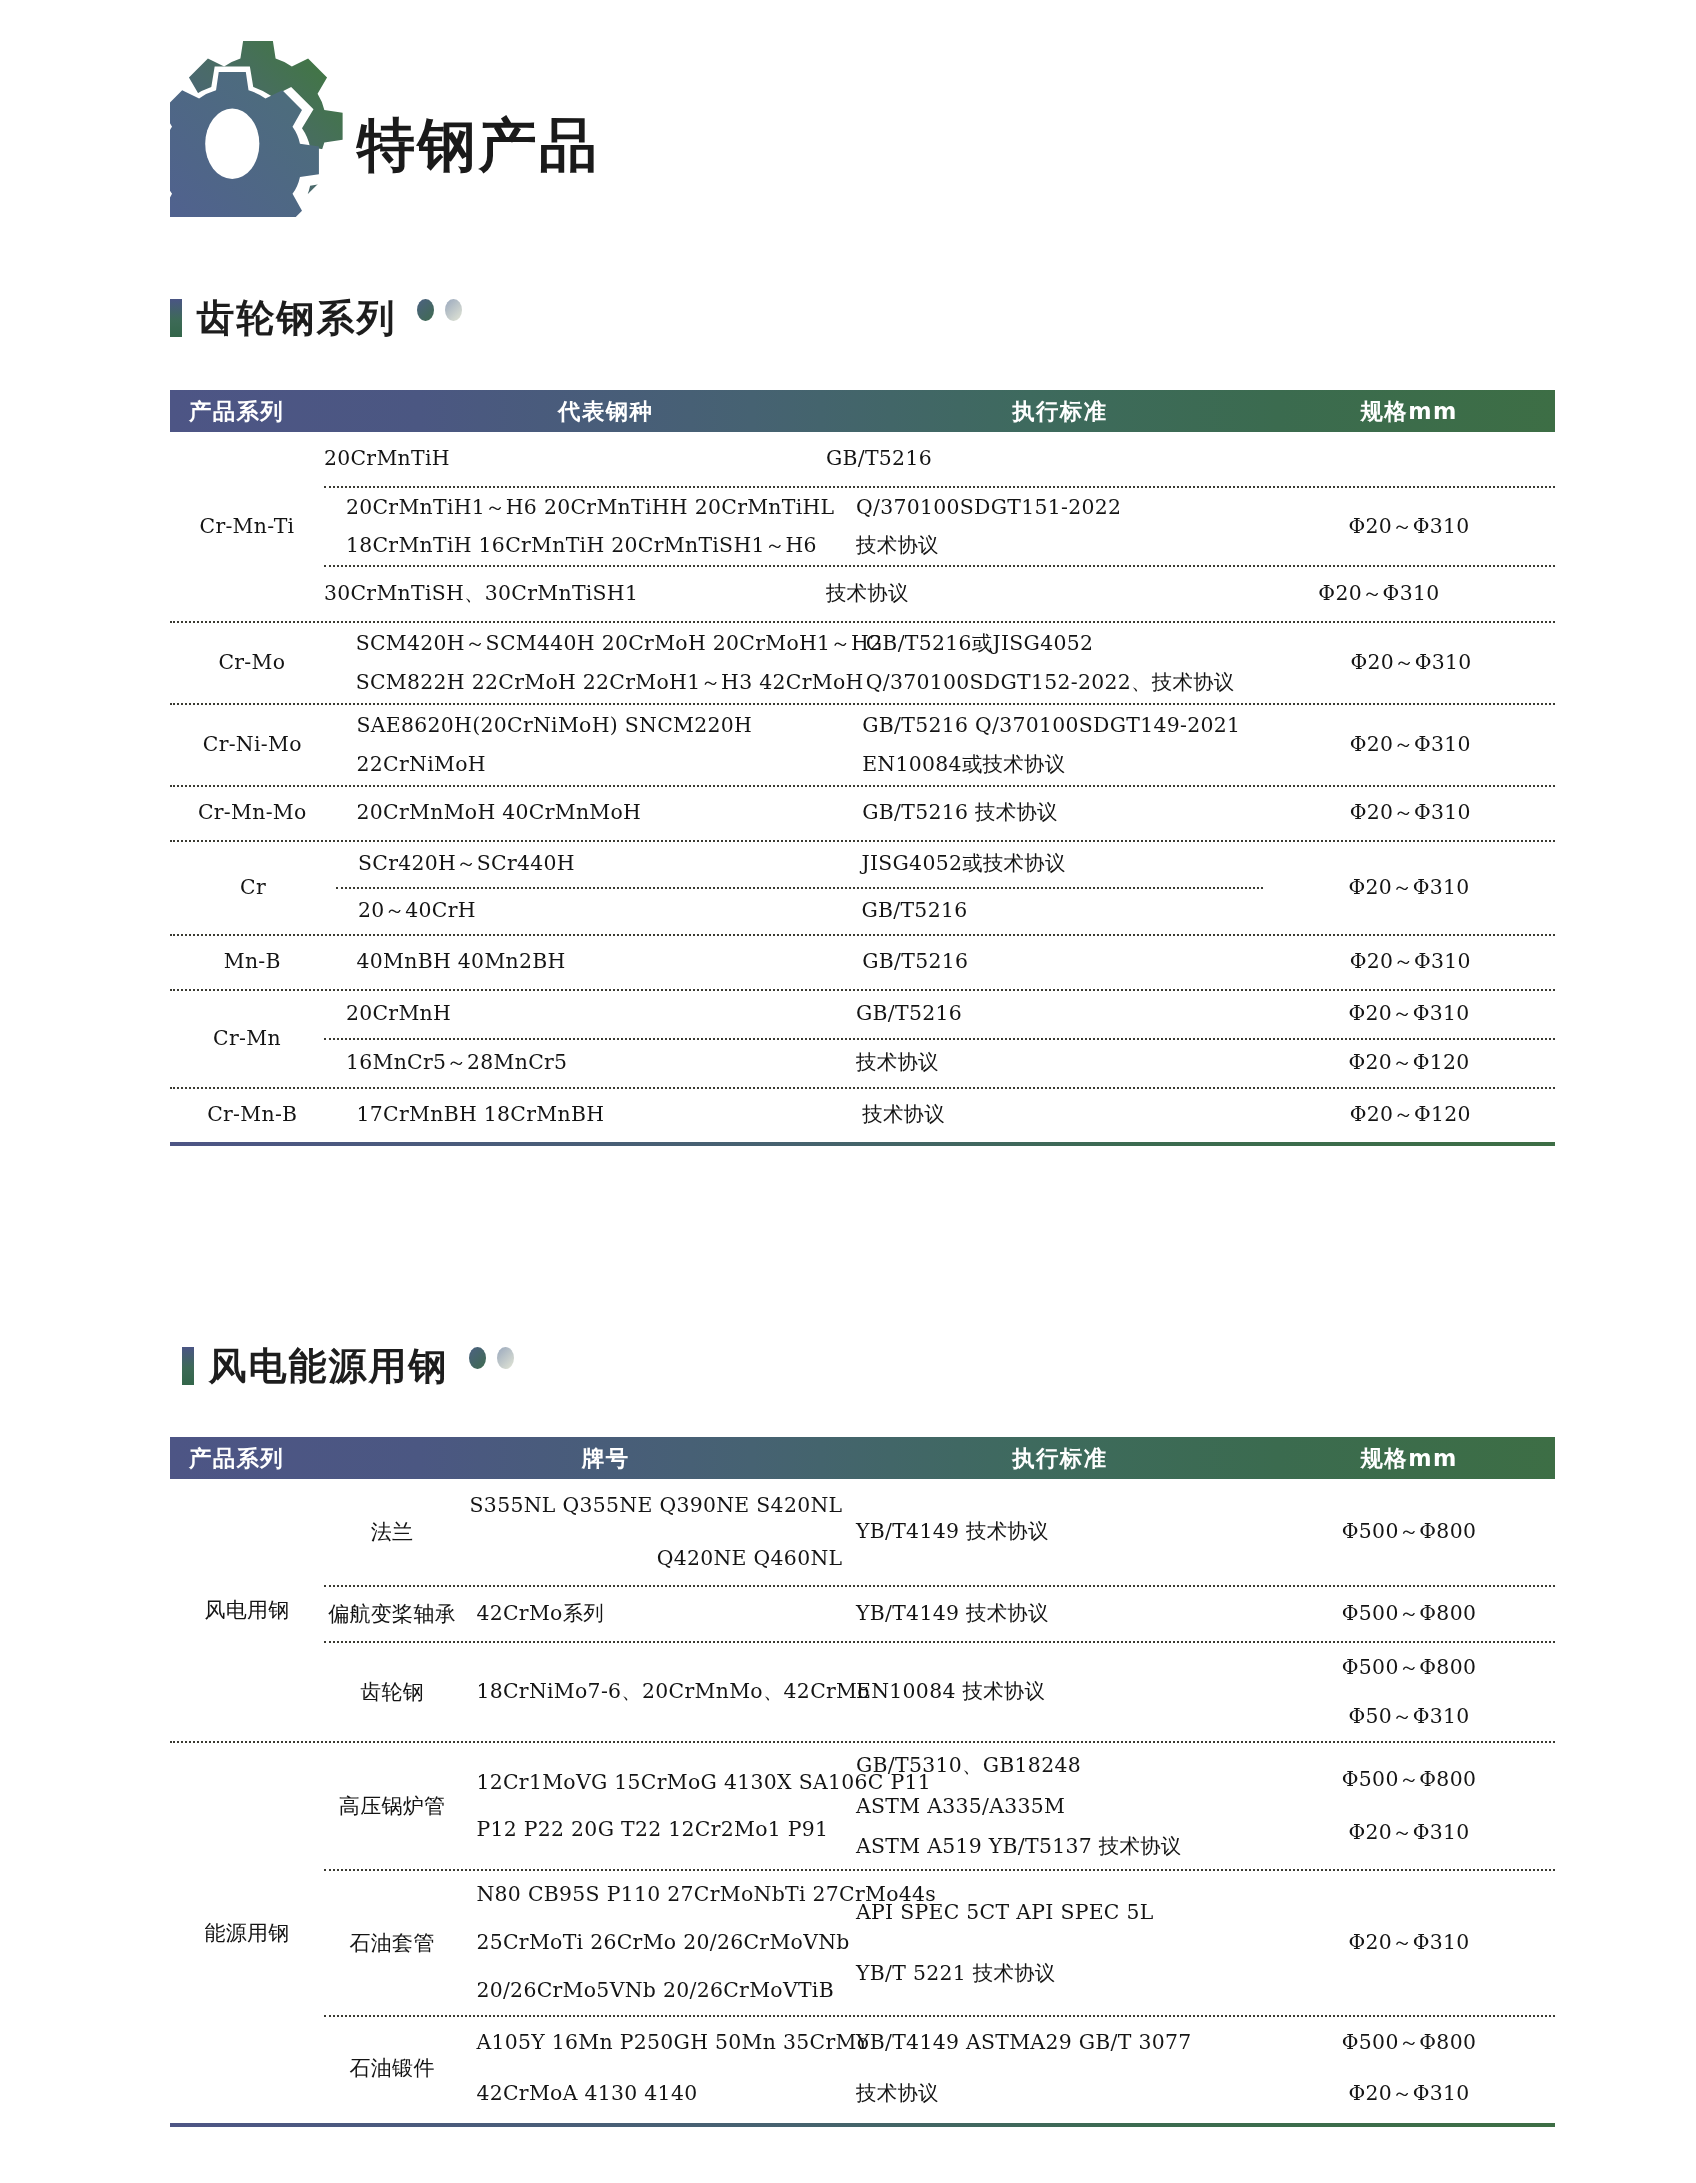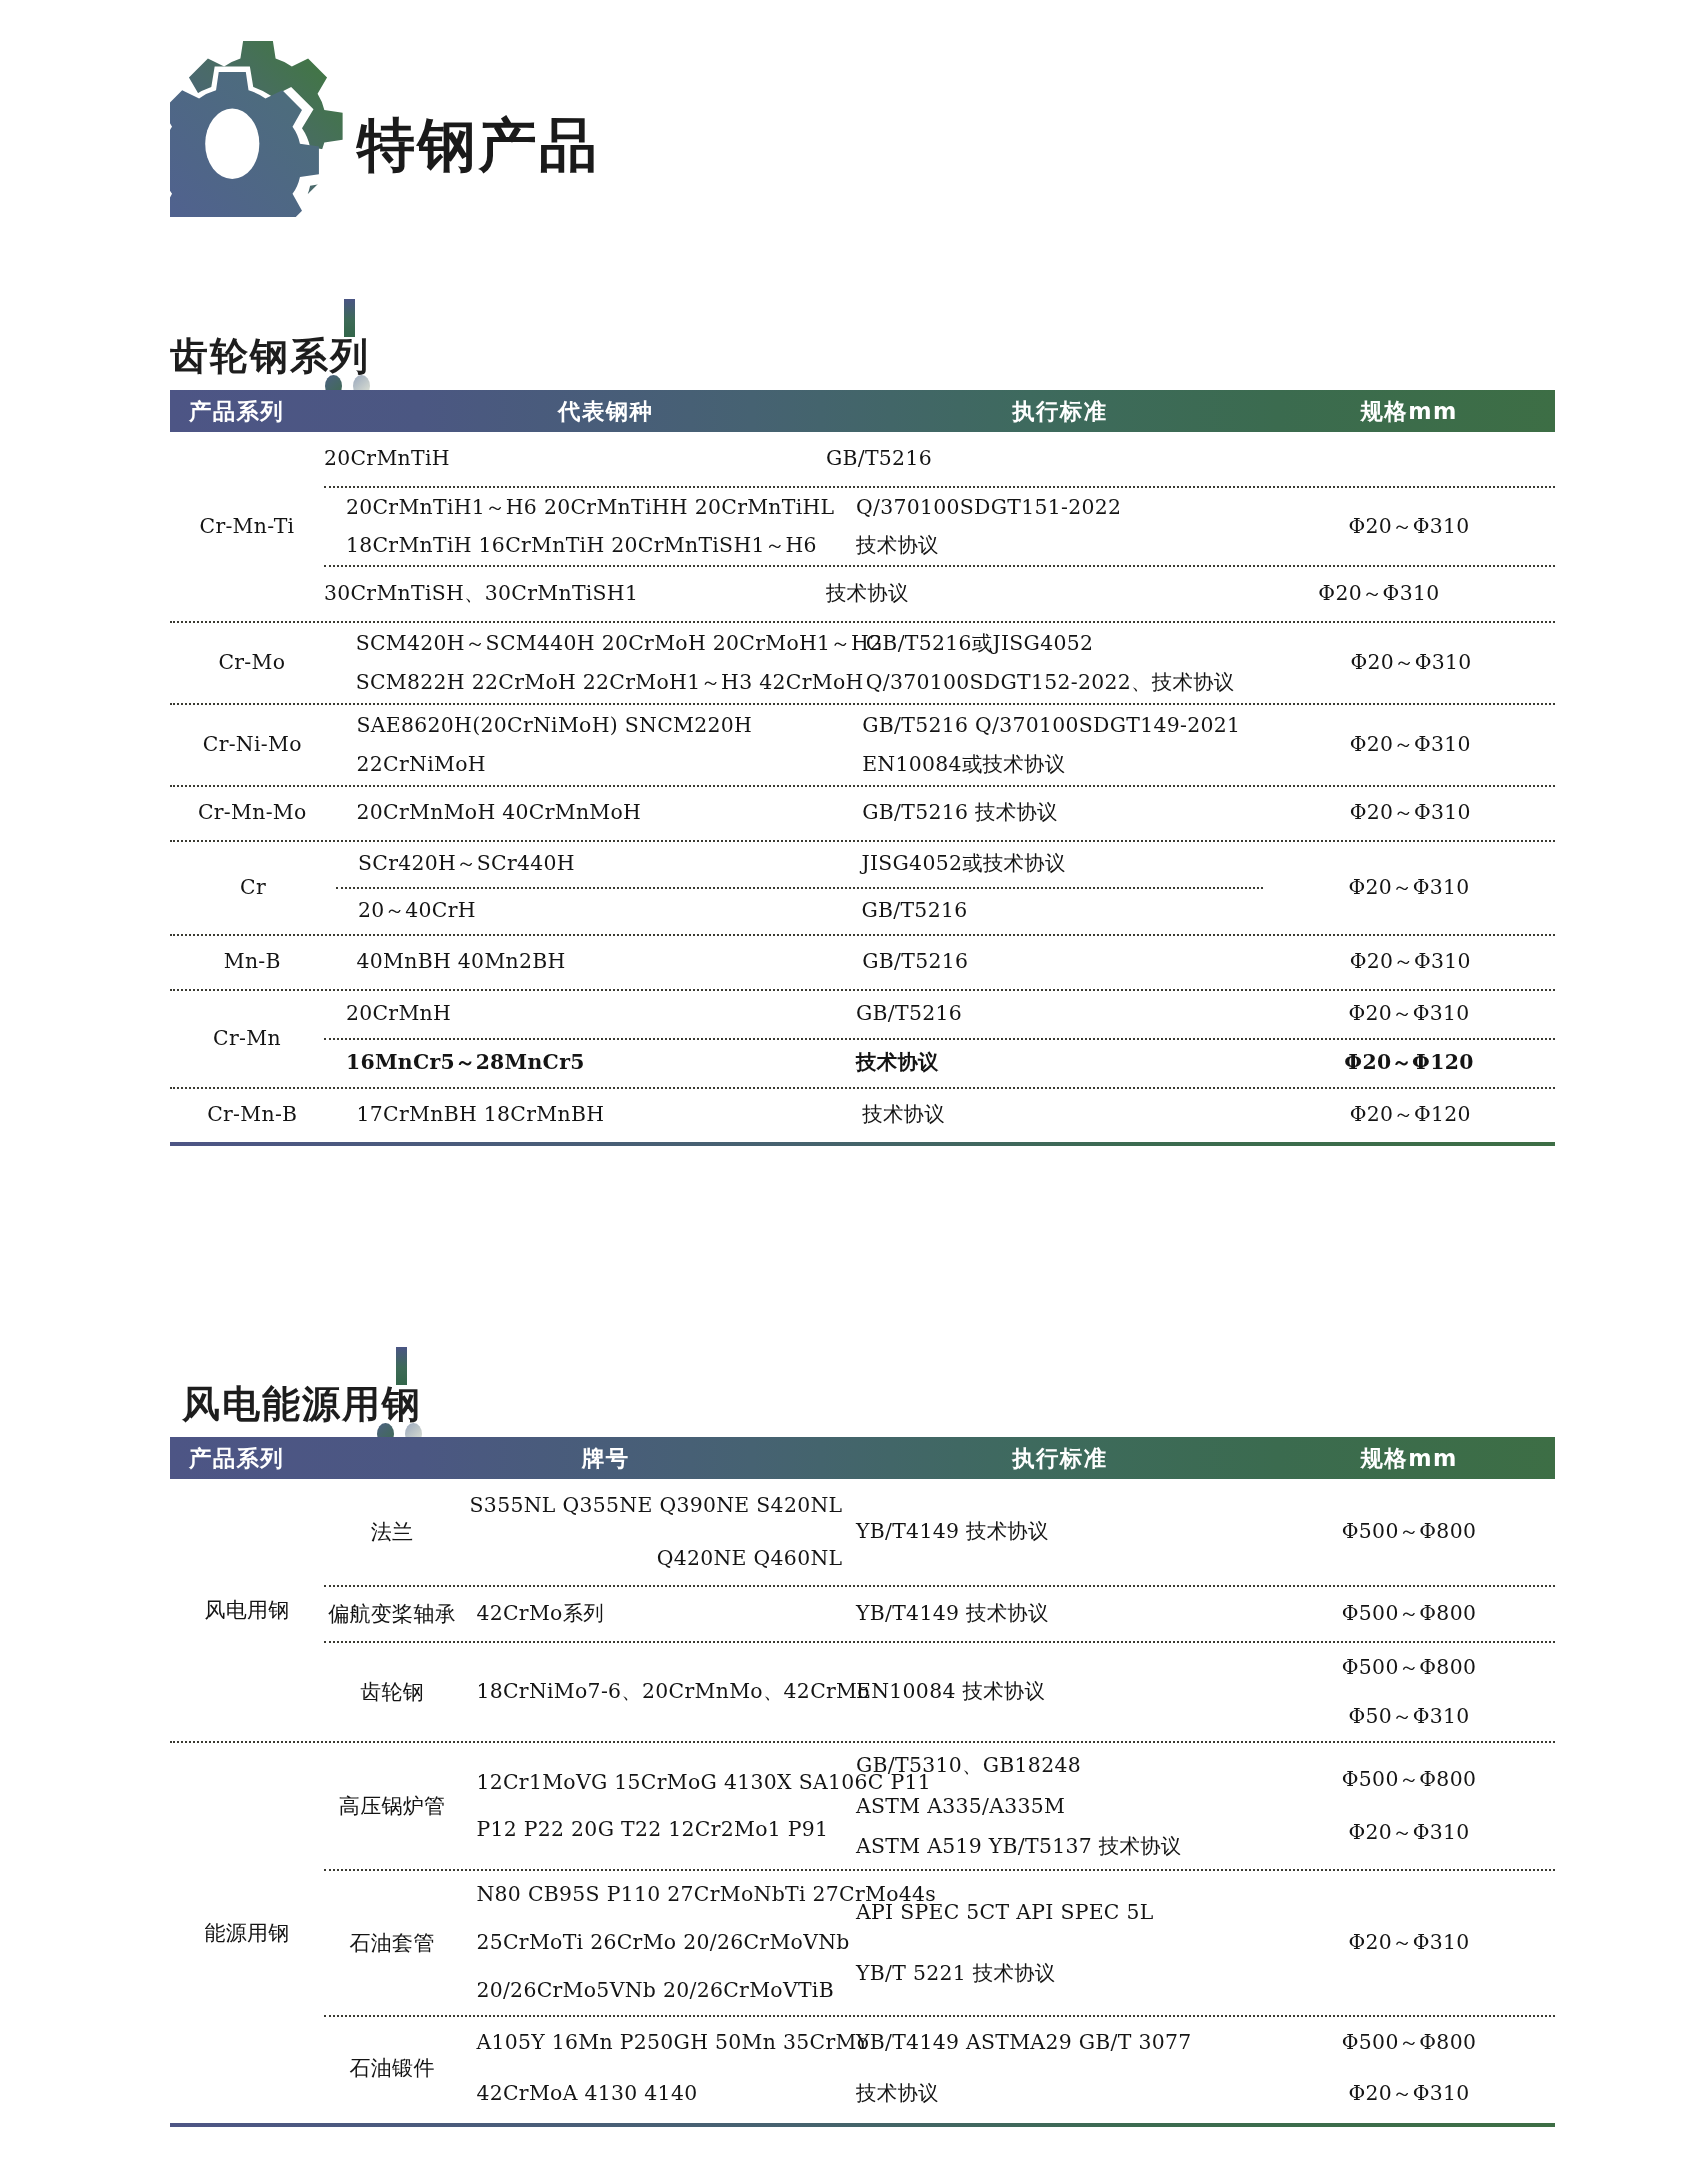--- a/index.html
+++ b/index.html
@@ -20,21 +20,21 @@
   }
   .gear-logo{ width:176px; height:183px; position:relative; }
   .gear-logo svg{ display:block; width:176px; height:183px; }
   .doc-title{
     font-family:"DejaVu Sans","Liberation Sans",sans-serif;
     font-size:58px; font-weight:bold; color:#1a1a1a;
     letter-spacing:2.7px; line-height:1; padding-top:38px;
   }
 
   
-  .section-head{ position:absolute; display:flex; align-items:flex-end;flex-direction:column; }
+  .section-head{ position:absolute; display:flex; align-items:flex-start; }
   .sec-bar{
     width:11.5px; height:38px; margin-right:15px;
     background:linear-gradient(180deg,#4a5584 0%,#3d6a57 55%,#33664a 100%);
   }
   .sec-title{
     font-family:"DejaVu Sans","Liberation Sans",sans-serif;
     font-size:38px; font-weight:bold; color:#1d1d1d; letter-spacing:2px;
     line-height:1;
   }
   .sec-dots{ display:flex; align-items:center; gap:11px; margin-left:20.4px; }
@@ -266,21 +266,21 @@
             <div class="cell c-grade">
               <span class="line">20CrMnH</span>
             </div>
             <div class="cell c-std">
               <span class="line">GB/T5216</span>
             </div>
             <div class="cell c-spec">
               <span class="line">Φ20～Φ310</span>
             </div>
           </div>
-          <div class="sub" style="min-height:47px;font-weight:bold;">
+          <div class="sub" style="min-height:47px;">
             <div class="cell c-grade">
               <span class="line">16MnCr5～28MnCr5</span>
             </div>
             <div class="cell c-std">
               <span class="line cn">技术协议</span>
             </div>
             <div class="cell c-spec">
               <span class="line">Φ20～Φ120</span>
             </div>
           </div>

